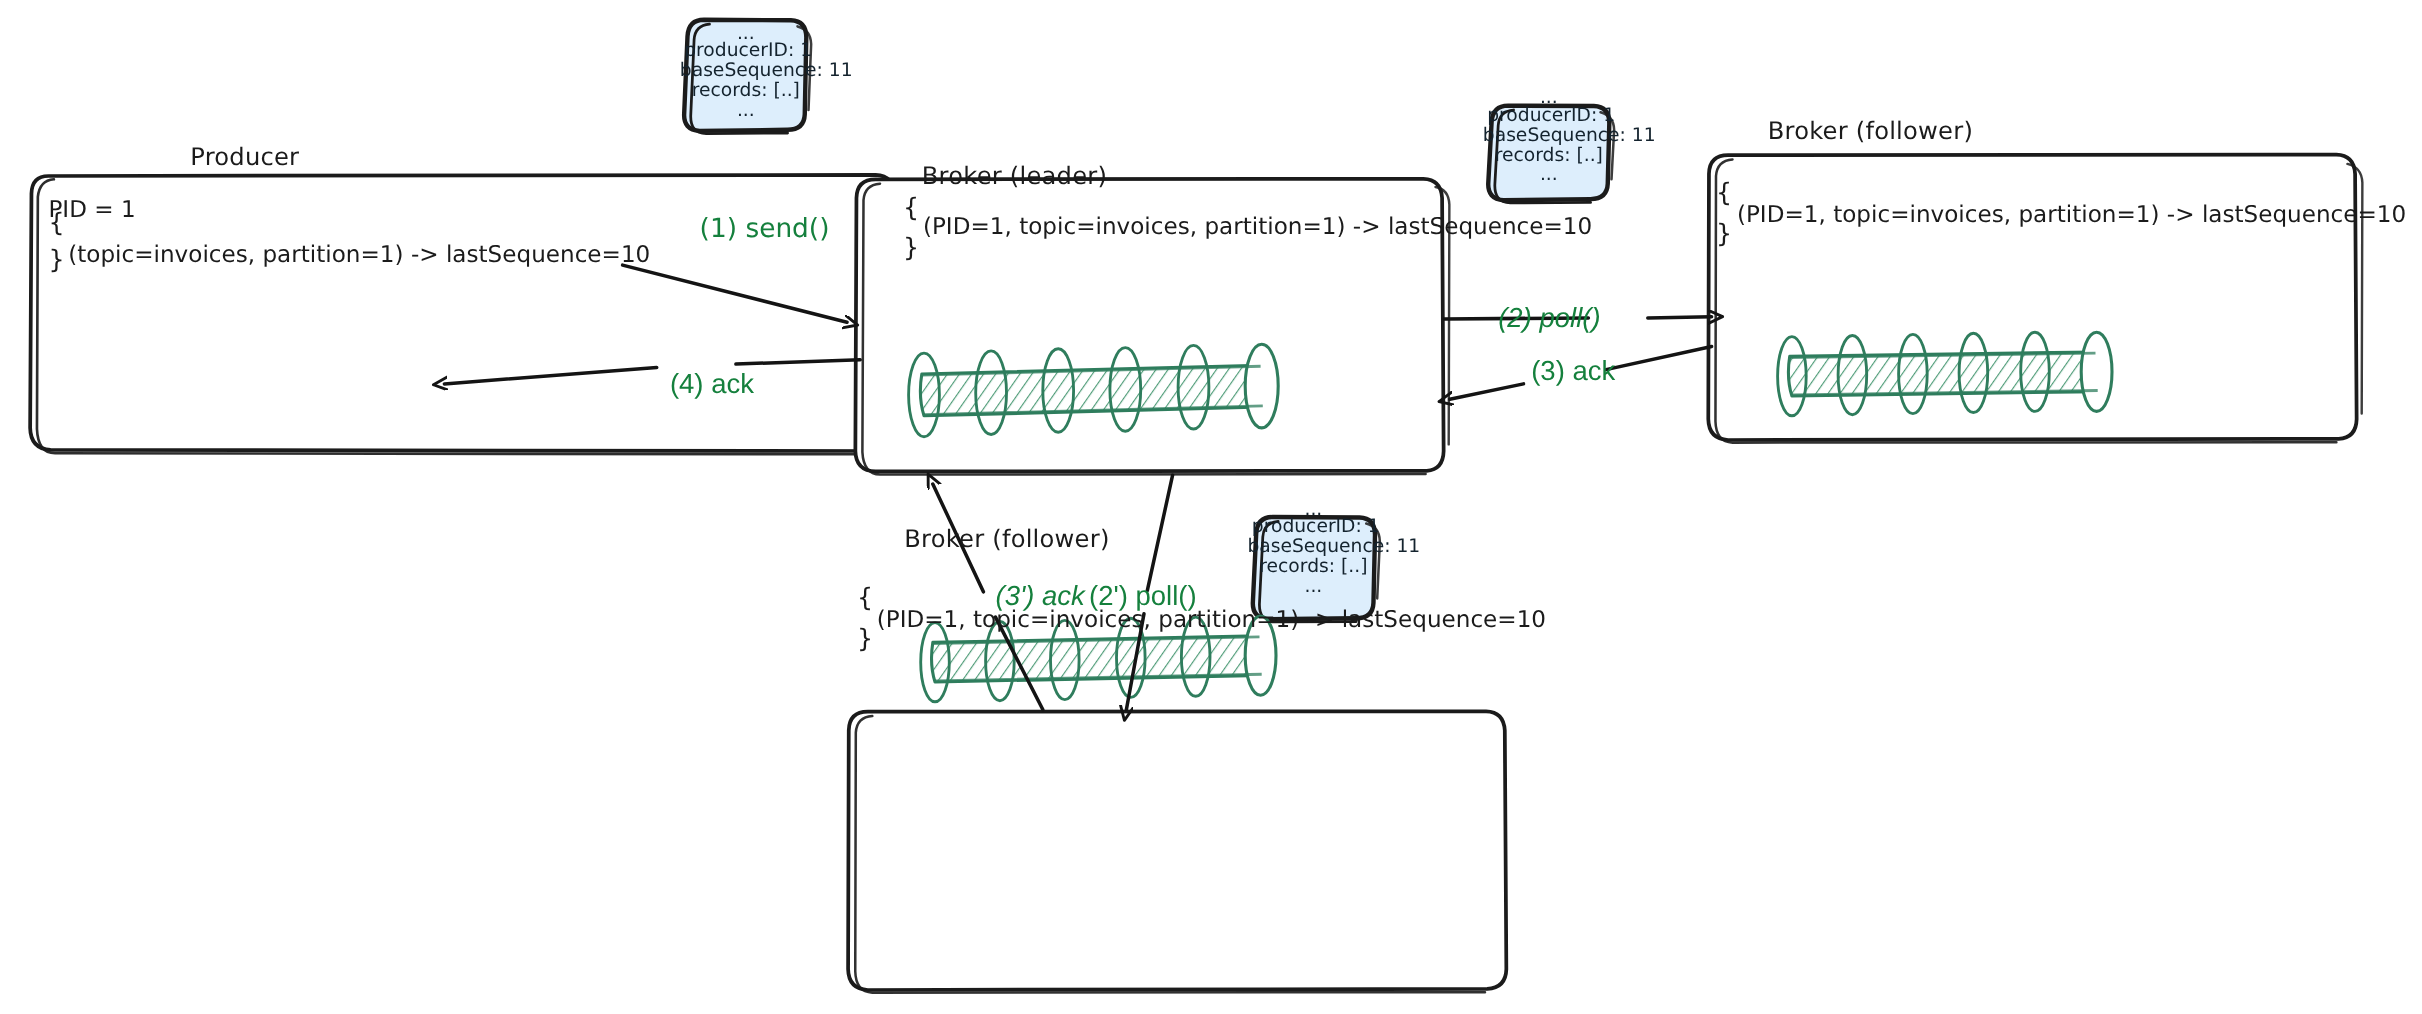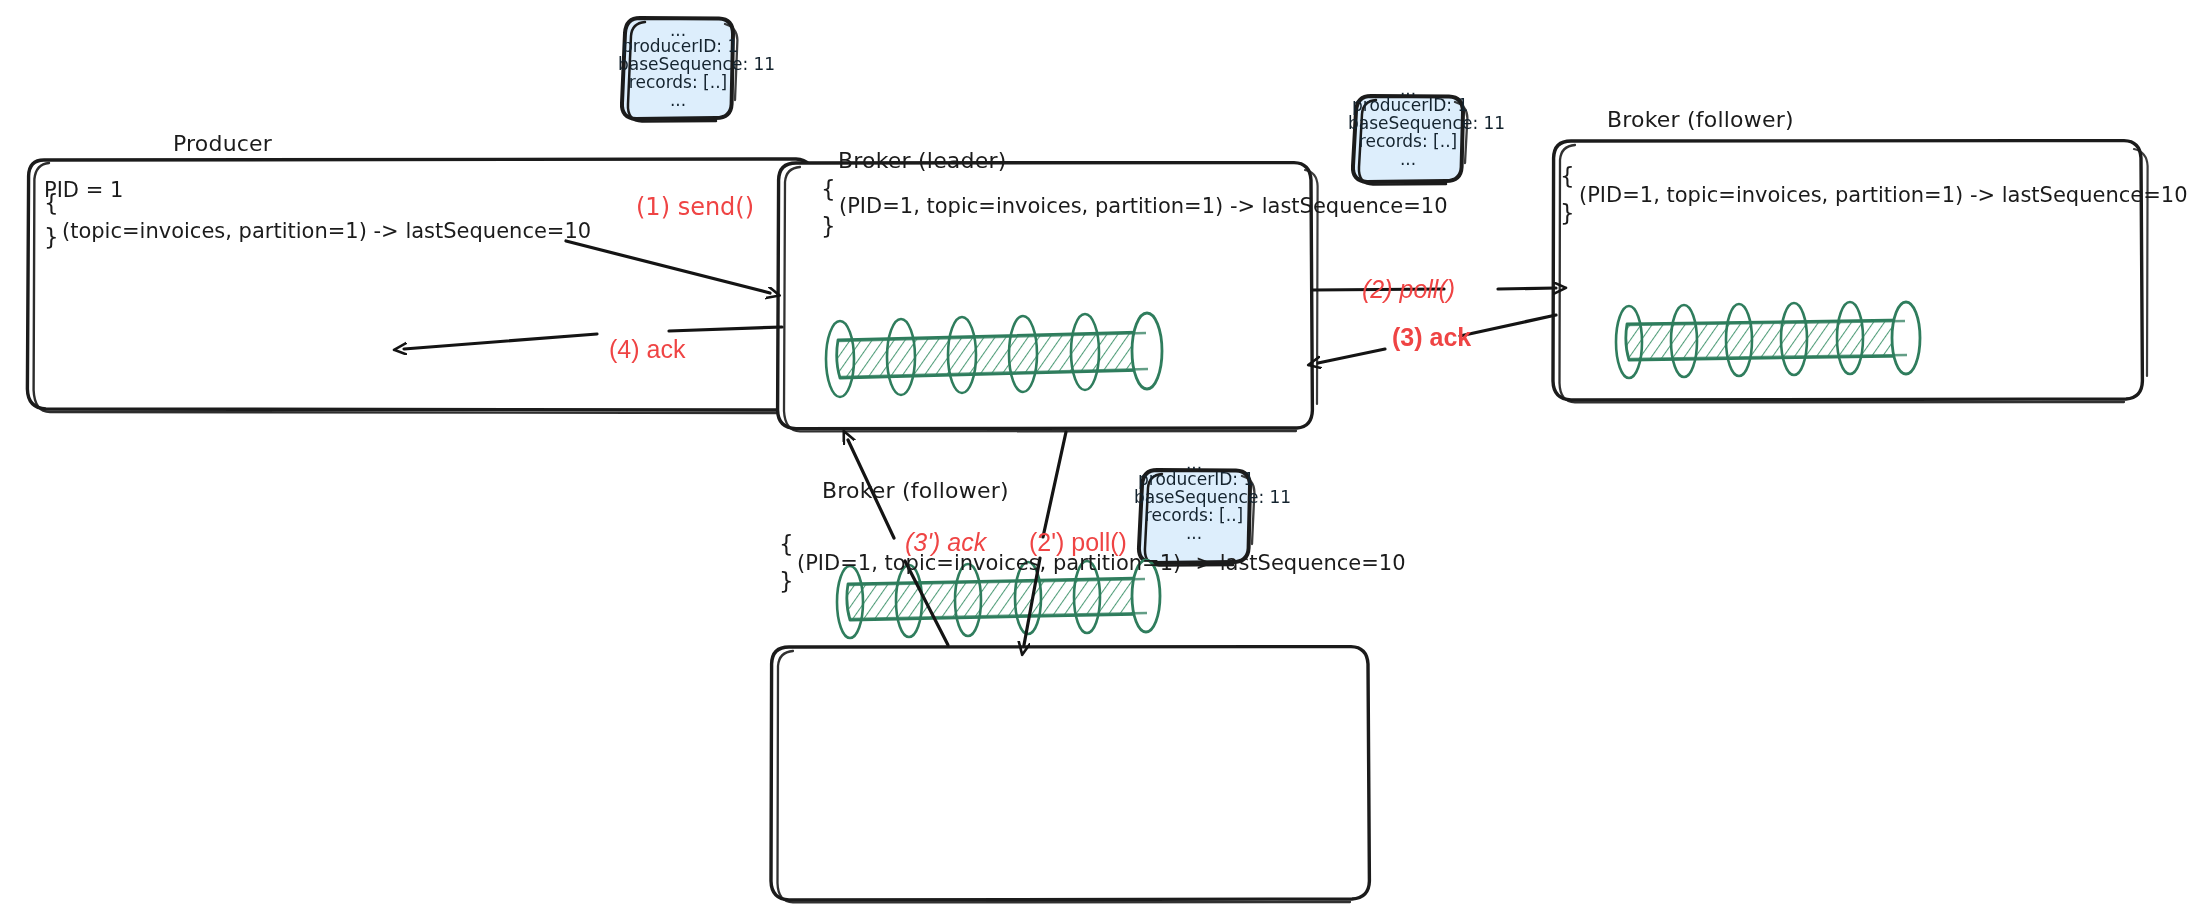--- a/index.html
+++ b/index.html
@@ -49,21 +49,21 @@
     font-family: "DejaVu Sans", sans-serif;
     font-size: 17px;
     color: #14232e;
     white-space: nowrap;
     text-align: center;
   }
   .edge-label {
     position: absolute;
     font-family: "Liberation Sans", sans-serif;
     font-size: 25px;
-    color: #ef4444;
+    color: #15803d;
     white-space: nowrap;
     text-align: right;
   }
   .edge-label.hand {
     font-family: "DejaVu Sans", sans-serif;
     font-size: 24px;
   }
 </style>
 </head>
 <body>
@@ -214,15 +214,15 @@
 
 <div class="msg-line" style="left:1138px; top:453px; width:112px;">...</div>
 <div class="msg-line" style="left:1138px; top:469px; width:112px;">producerID: 1</div>
 <div class="msg-line" style="left:1134px; top:487px; width:118px;">baseSequence: 11</div>
 <div class="msg-line" style="left:1138px; top:505px; width:112px;">records: [..]</div>
 <div class="msg-line" style="left:1138px; top:523px; width:112px;">...</div>
 
 <div class="edge-label hand" style="left:636px; top:193px;">(1) send()</div>
 <div class="edge-label" style="left:609px; top:322px;margin-top:13px;">(4) ack</div>
 <div class="edge-label" style="left:1362px; top:275px;font-style:italic;">(2) poll()</div>
-<div class="edge-label" style="left:1392px; top:323px;font-weight:bold;">(3) ack</div>
-<div class="edge-label" style="left:1029px; top:528px;">(2') poll()</div>
+<div class="edge-label" style="left:1392px; top:323px;">(3) ack</div>
+<div class="edge-label" style="left:990px; top:528px;">(2') poll()</div>
 <div class="edge-label" style="left:905px; top:528px;font-style:italic;">(3') ack</div>
 
 </body></html>

